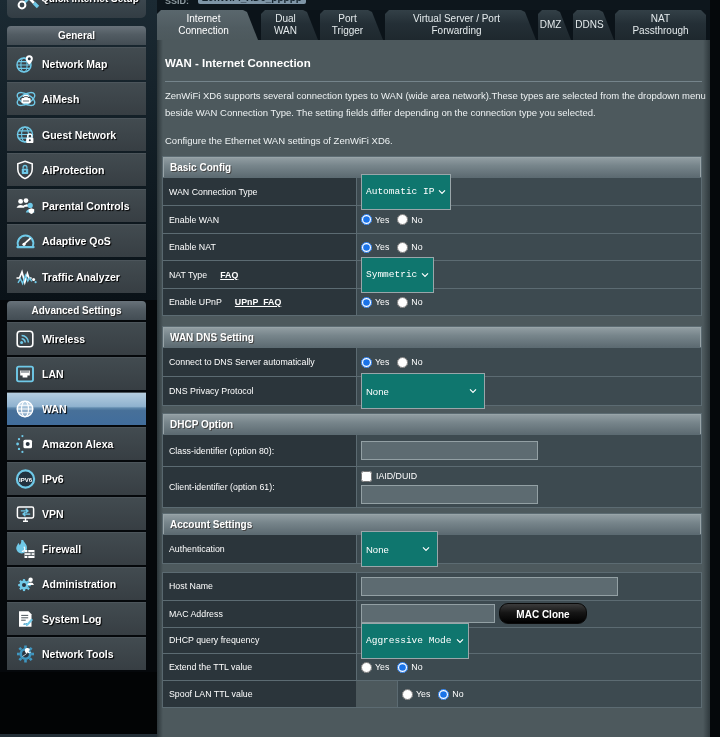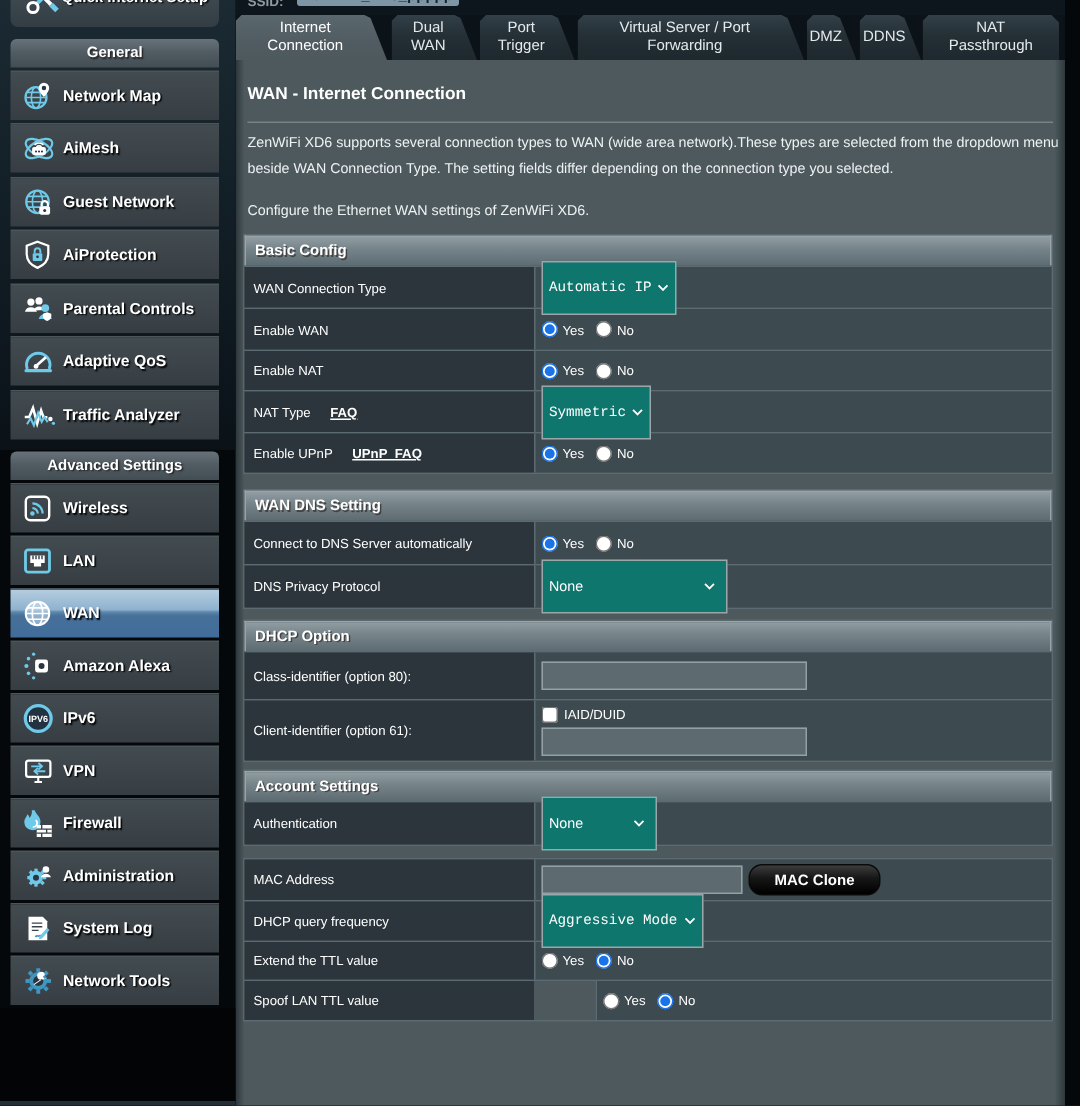--- a/index.html
+++ b/index.html
@@ -214,20 +214,26 @@
           <div class="fv">
               <div class="fakesel sansel" style="width:77px;">None<svg class="chev" width="8" height="5">
                   <path d="M1 0.8 L4 3.8 L7 0.8" stroke="#fff" stroke-width="1.2" fill="none"></path>
                 </svg></div>
             </div>
         </div>
       </div>
 
       <div class="ftable" style="top:532px;">
         <div class="frow" style="height:26.8px;">
+          <div class="fl">Host Name</div>
+          <div class="fv">
+              <div class="tinput" style="width:257px;"></div>
+            </div>
+        </div>
+        <div class="frow" style="height:26.8px;">
           <div class="fl">MAC Address</div>
           <div class="fv">
               <div class="tinput" style="width:134px;"></div>
               <div id="macclone">MAC Clone</div>
             </div>
         </div>
         <div class="frow" style="height:26.8px;">
           <div class="fl">DHCP query frequency</div>
           <div class="fv">
               <div class="fakesel">Aggressive Mode<svg class="chev" width="8" height="5">

